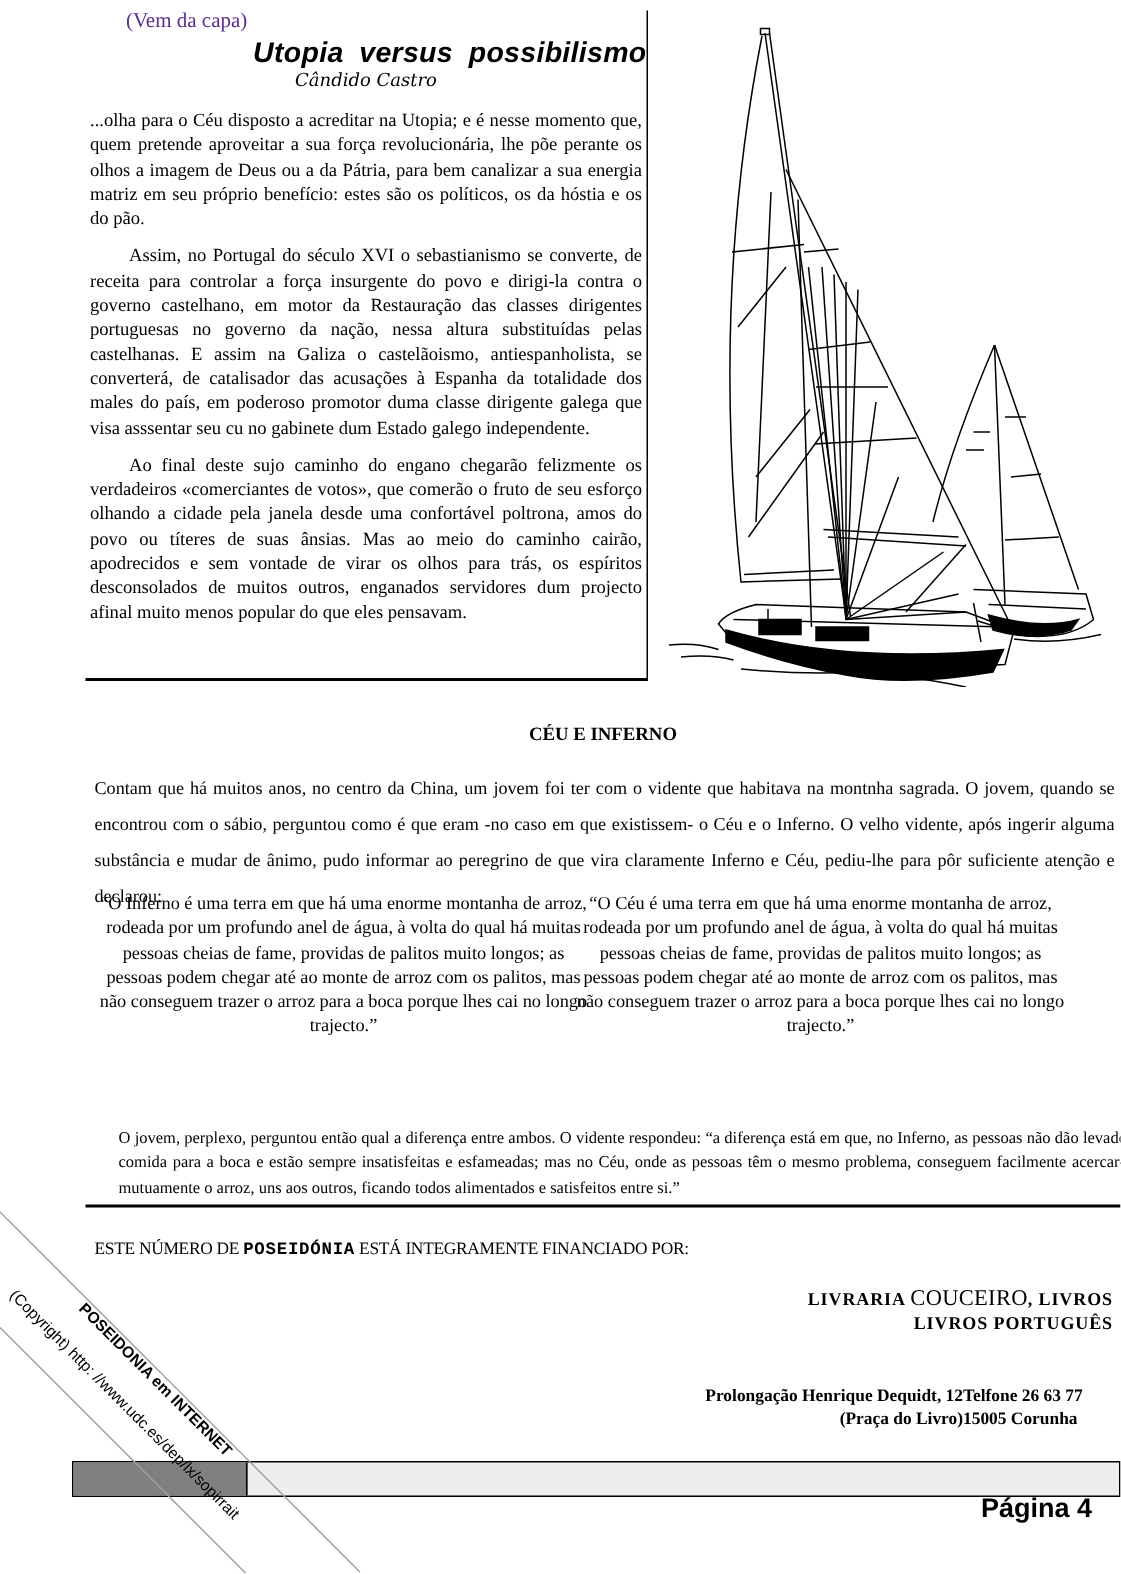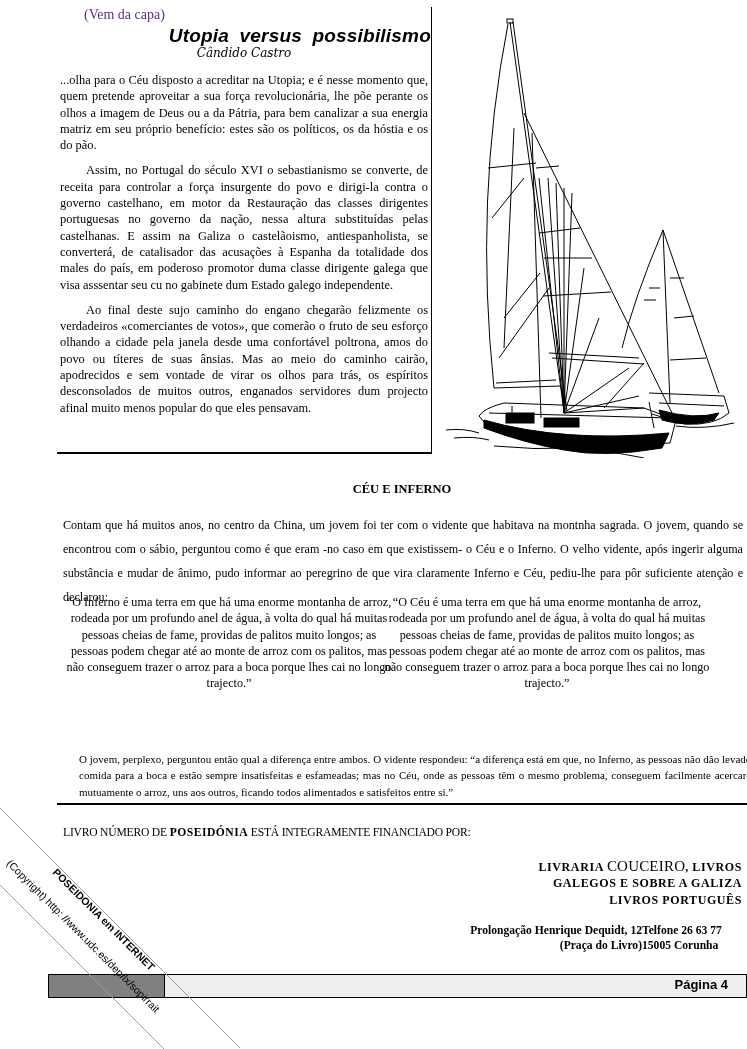--- a/index.html
+++ b/index.html
@@ -33,34 +33,34 @@
     #sec-title { left: 57px; width: 690px; top: 482px; text-align: center; font-weight: bold; font-size: 12.5px; }
     #intro { left: 63px; top: 513px; width: 680px; font-size: 12.1px; line-height: 24px; text-align: justify; margin: 0; }
     .quote { top: 594px; width: 330px; font-size: 12.2px; line-height: 16.3px; text-align: center; }
     #quote-left { left: 64px; }
     #quote-right { left: 382px; }
     #outro { left: 63px; top: 735px; width: 680px; font-size: 11px; line-height: 16.4px; text-align: justify; margin: 16px; }
     #sep-line { left: 57px; top: 803px; width: 690px; height: 1.5px; background: #000; }
 
     
     #sponsor-line { left: 63px; top: 826px; font-size: 11.6px; letter-spacing: -0.2px; }
-    #sponsor-line b { font-weight: bold; letter-spacing: 0.5px; }
+    #sponsor-line b { font-weight: bold; letter-spacing: 0.5px; font-family: Liberation Mono, monospace; }
     #shop { right: 5px; top: 858px; text-align: right; font-weight: bold; font-size: 12px; line-height: 16.4px; letter-spacing: 0.6px; }
     #shop .big { font-weight: normal; font-size: 15px; letter-spacing: 0.2px; }
     #addr { left: 440px; top: 923px; width: 304px; font-weight: bold; font-size: 11.6px; line-height: 15px; }
     #addr .row { display: flex; }
     #addr .c1 { width: 202px; text-align: right; }
     #addr .c2 { flex: 1; }
 
     
     #footer-bar { left: 48px; top: 974px; width: 697px; height: 22px; border: 1px solid #000; background: #eeeeee; }
     #footer-dark { left: 0; top: 0; width: 115px; height: 22px; background: #808080; border-right: 1px solid #000; }
     #page-label {
-      right: 18px; top: 2px; font-family: "Liberation Sans", "DejaVu Sans", sans-serif;
-      font-weight: bold; font-size: 13px;
+      right: 18px; top: 20px; font-family: "Liberation Sans", "DejaVu Sans", sans-serif;
+      font-weight: bold; font-size: 18px;
     }
 
     
     #stamp { left: 0; top: 800px; width: 260px; height: 249px; }
   </style>
 </head>
 <body>
 
 <div id="from-cover" class="abs">(Vem da capa)</div>
 <div id="art-title" class="abs">Utopia versus possibilismo</div>
@@ -136,25 +136,24 @@
 </svg>
 
 <div id="sec-title" class="abs">CÉU E INFERNO</div>
 <p id="intro" class="abs">Contam que há muitos anos, no centro da China, um jovem foi ter com o vidente que habitava na montnha sagrada. O jovem, quando se encontrou com o sábio, perguntou como é que eram  -no caso em que existissem- o Céu e o Inferno. O velho vidente, após ingerir alguma substância e mudar de ânimo, pudo informar ao peregrino de que vira claramente Inferno e Céu, pediu-lhe para pôr suficiente atenção e declarou:</p>
 <div id="quote-left" class="abs quote">“O Inferno é uma terra em que há uma enorme montanha de arroz, rodeada por um profundo anel de água, à volta do qual há muitas  pessoas cheias de fame, providas de palitos muito longos; as pessoas podem chegar até ao monte de arroz com os palitos, mas não conseguem trazer o arroz para a boca porque lhes cai no longo trajecto.”</div>
 <div id="quote-right" class="abs quote">“O Céu é uma terra em que há uma enorme montanha de arroz, rodeada por um profundo anel de água, à volta do qual há muitas  pessoas cheias de fame, providas de palitos muito longos; as pessoas podem chegar até ao monte de arroz com os palitos, mas não conseguem trazer o arroz para a boca porque lhes cai no longo trajecto.”</div>
 <p id="outro" class="abs">O jovem, perplexo, perguntou então qual a diferença entre ambos. O vidente respondeu: “a diferença está em que, no Inferno, as pessoas não dão levado a comida para a boca e estão sempre insatisfeitas e esfameadas; mas no Céu, onde as pessoas têm o mesmo problema, conseguem facilmente acercar-se mutuamente o arroz, uns aos outros, ficando todos alimentados e satisfeitos entre si.”</p>
 <div id="sep-line" class="abs"></div>
 
 <div id="sponsor-line" class="abs">
-  <span>LIVRO NÚMERO DE </span><b>POSEIDÓNIA</b><span> ESTÁ INTEGRAMENTE FINANCIADO POR:</span>
+  <span>ESTE NÚMERO DE </span><b>POSEIDÓNIA</b><span> ESTÁ INTEGRAMENTE FINANCIADO POR:</span>
 </div>
 <div id="shop" class="abs">
   <div><span>LIVRARIA </span><span class="big">COUCEIRO</span><span>, LIVROS</span></div>
-  <div>GALEGOS E SOBRE A GALIZA</div>
   <div>LIVROS PORTUGUÊS</div>
 </div>
 <div id="addr" class="abs">
   <div class="row">
     <span class="c1">Prolongação Henrique Dequidt, 12</span>
     <span class="c2">Telfone 26 63 77</span>
   </div>
   <div class="row">
     <span class="c1">(Praça do Livro)</span>
     <span class="c2">15005  Corunha</span>

